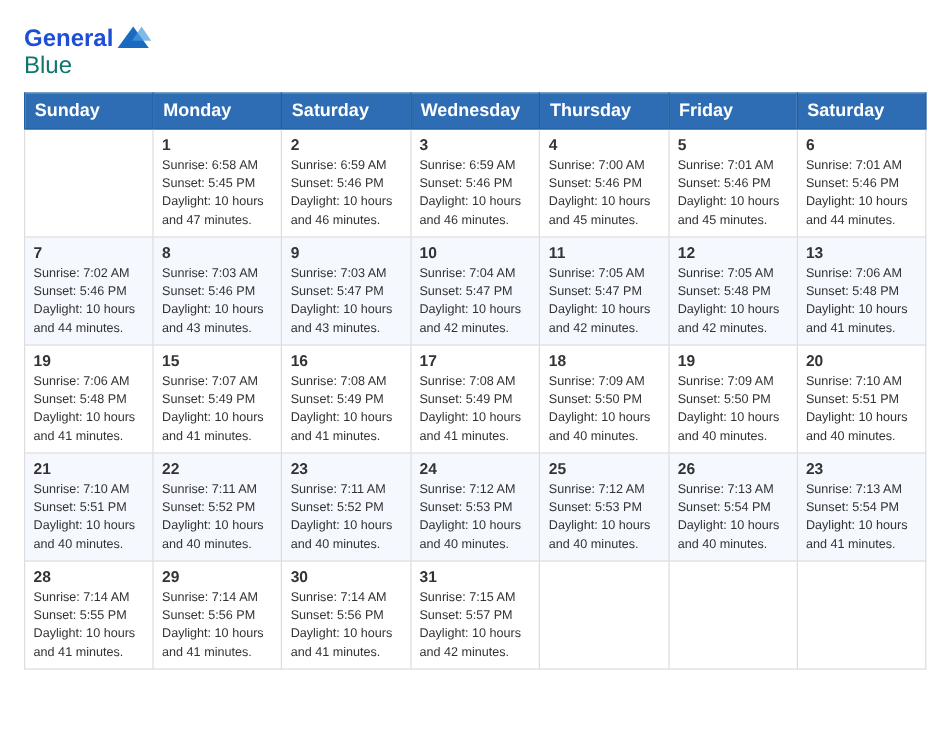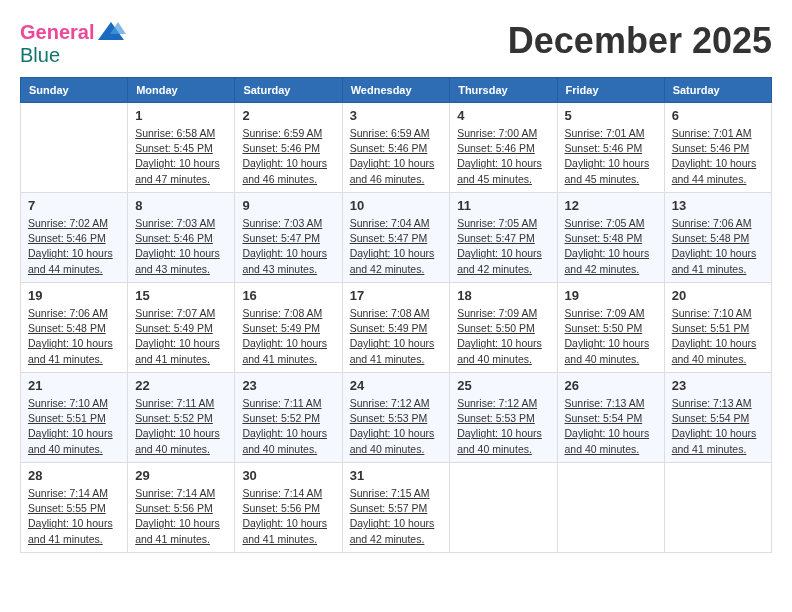--- a/index.html
+++ b/index.html
@@ -22,21 +22,21 @@
       align-items: flex-start;
     }
     .logo-text {
       display: flex;
       align-items: center;
       gap: 0;
     }
     .logo-general {
       font-size: 20px;
       font-weight: bold;
-      color: #ec4899;
+      color: #1d4ed8;
     }
     .logo-blue {
       font-size: 20px;
       font-weight: normal;
       color: #0f766e;
     }
     .logo-icon {
       width: 30px;
       height: 24px;
       display: inline-block;
@@ -57,42 +57,41 @@
     .calendar-table {
       width: 100%;
       border-collapse: collapse;
       border: 1px solid #ccc;
     }
     .calendar-table th {
       background-color: #2e6db4;
       color: white;
       text-align: left;
       padding: 6px 8px;
-      font-size: 11px;
+      font-size: 15px;
       border: 1px solid #2060a0;
     }
     .calendar-table td {
       vertical-align: top;
       padding: 5px 7px;
       border: 1px solid #ddd;
       font-size: 10.5px;
       color: #333;
       height: 90px;
       width: 108px;
     }
     .cell-date {
       font-weight: bold;
       font-size: 13px;
       margin-bottom: 3px;
       display: block;
     }
     .cell-info {
       line-height: 1.45;
       font-size: 10.5px;
-      text-decoration: underline;
     }
     .empty-cell {
       background: #f9f9f9;
     }
     tr:nth-child(even) td {
       background-color: #f5f8ff;
     }
     tr:nth-child(odd) td {
       background-color: #fff;
     }
@@ -105,21 +104,20 @@
     <div class="logo-text">
       <span class="logo-general">General</span>
       <svg class="logo-icon" viewBox="0 0 30 24">
         <polygon points="15,2 28,20 2,20" fill="#1a6bbf"></polygon>
         <polygon points="22,2 30,14 14,14" fill="#4a9de0" opacity="0.7"></polygon>
       </svg>
     </div>
     <span class="logo-blue">Blue</span>
   </div>
   <div class="title-block">
-    <div class="month-title">December 2025</div>
   </div>
 </div>
 
 <table class="calendar-table">
   <thead>
     <tr>
     <th>Sunday</th>
         <th>Monday</th>
         <th>Saturday</th>
         <th>Wednesday</th>

